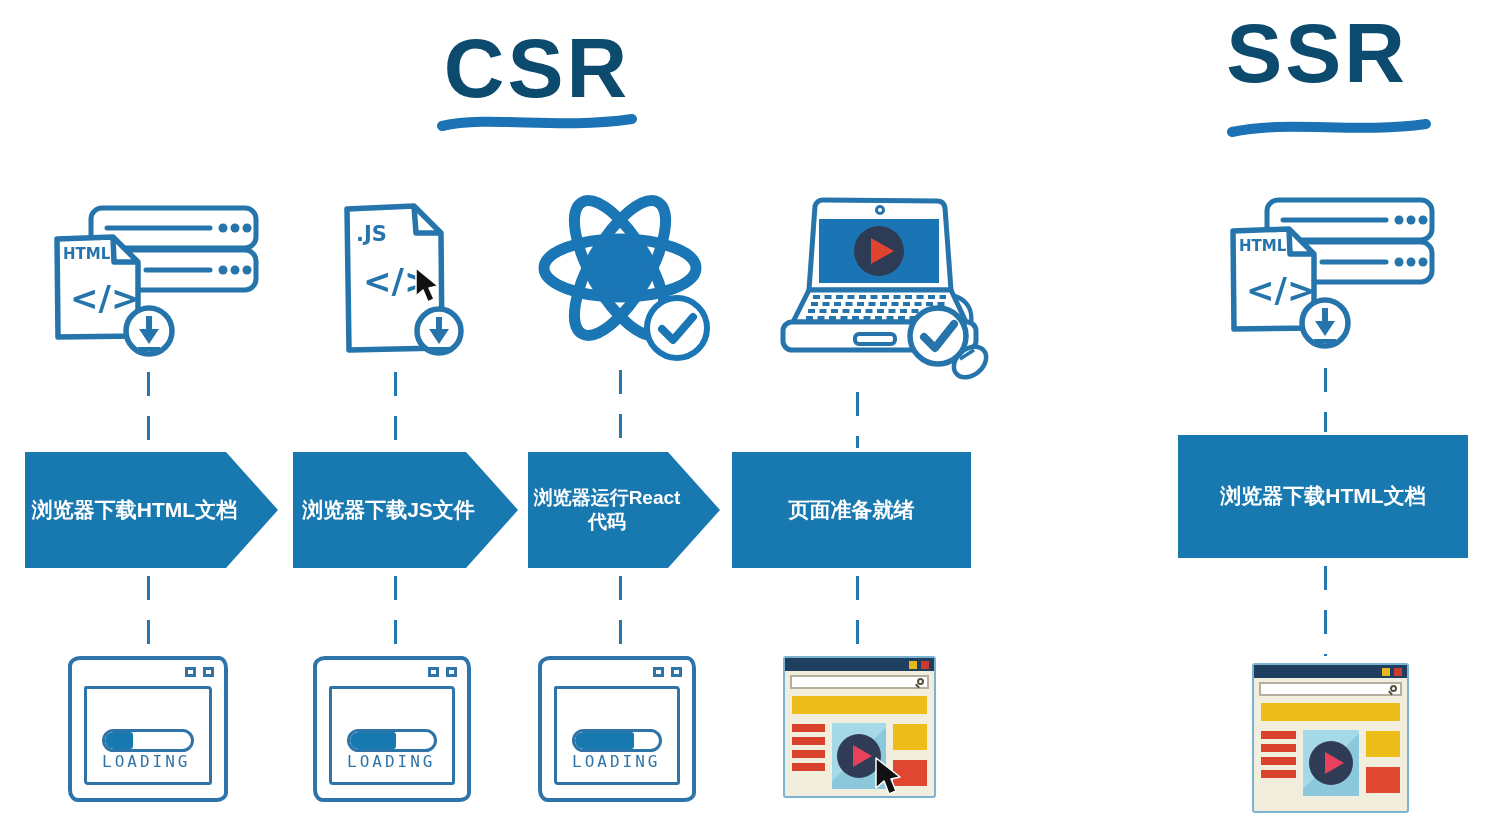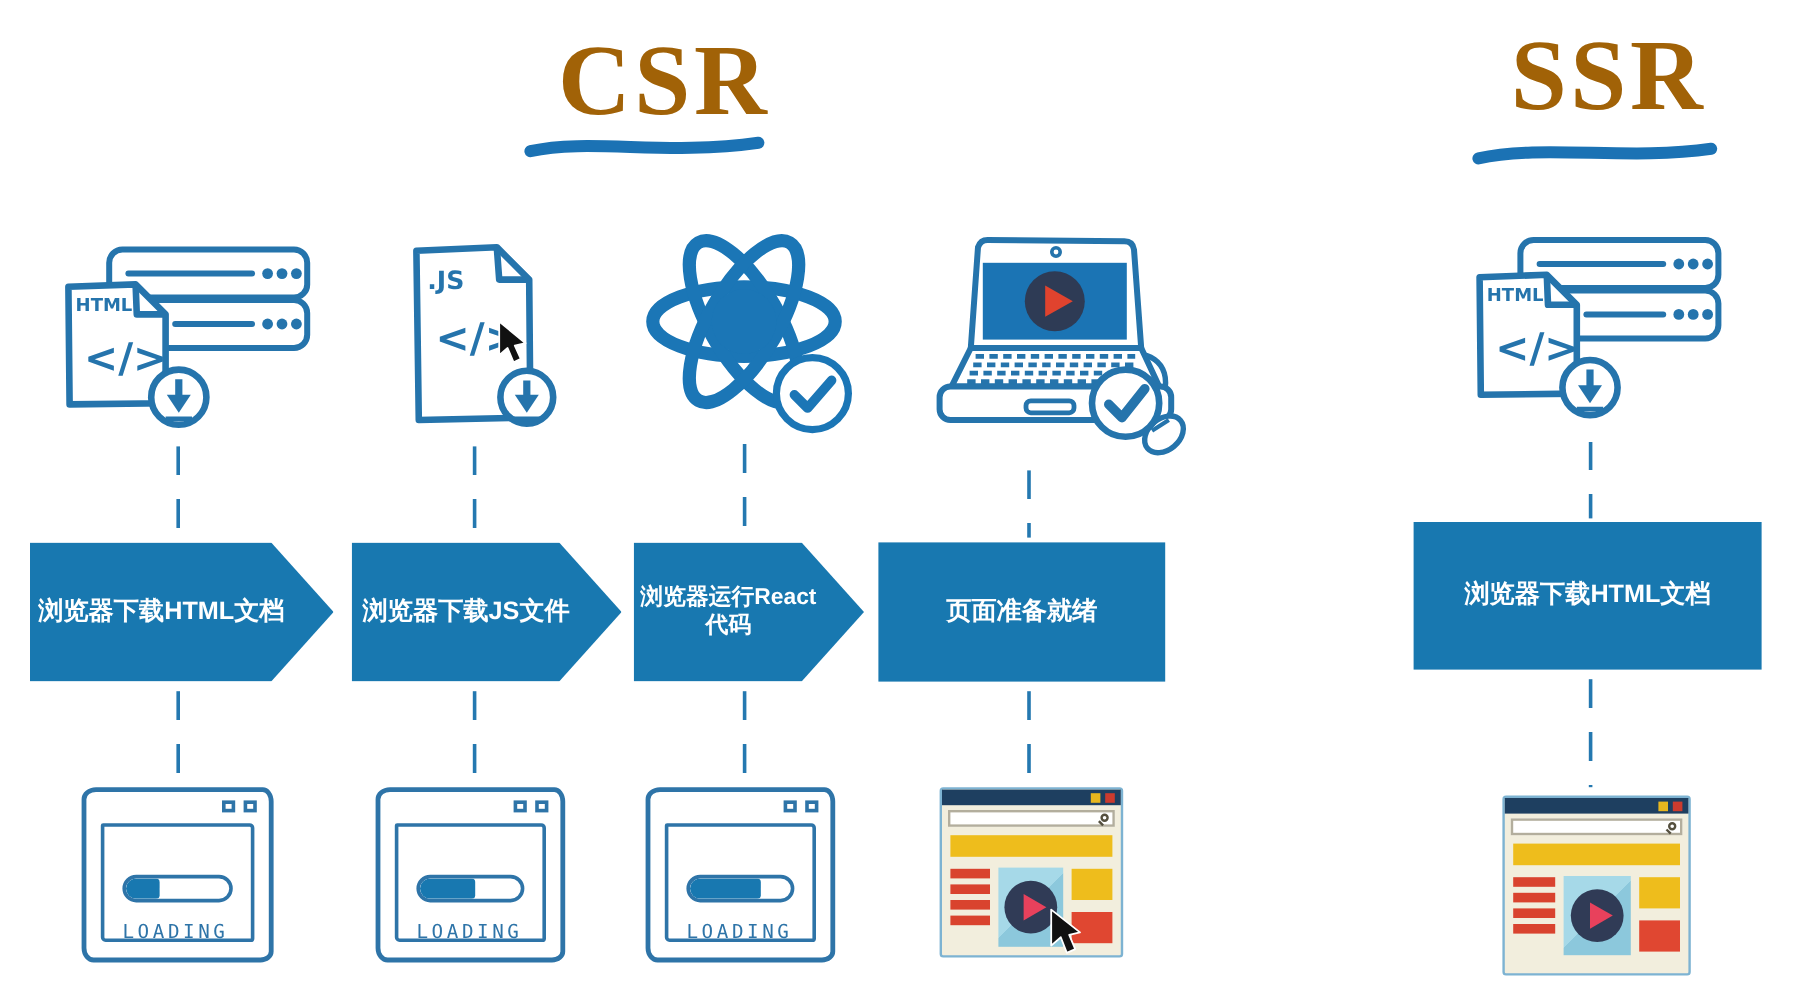--- a/index.html
+++ b/index.html
@@ -2,23 +2,23 @@
 <html><head>
 <meta charset="utf-8">
 <style>
   * { margin:0; padding:0; box-sizing:border-box; }
   html,body { width:1498px; height:820px; }
   body { position:relative; background:#ffffff; overflow:hidden;
          font-family:"Liberation Sans", sans-serif; }
   .abs { position:absolute; }
 
   
-  .big-title { font-family:Liberation Serif, serif; font-weight:bold;
-               font-size:84px; color:#a16207; letter-spacing:3px;
-               width:210px; text-align:right; line-height:1; }
+  .big-title { font-family:Liberation Sans, sans-serif; font-weight:bold;
+               font-size:84px; color:#0c4a6e; letter-spacing:3px;
+               width:210px; text-align:center; line-height:1; }
 
   
   .banner { background:#1878b0; color:#fff; display:flex; align-items:center;
             justify-content:center; font-weight:bold; font-size:21px;
             text-align:center; line-height:1.25; }
   .banner.arrow { clip-path: polygon(0 0, calc(100% - 52px) 0, 100% 50%, calc(100% - 52px) 100%, 0 100%);
                   padding-right:34px; }
 
   
   .dash { width:3px; background:repeating-linear-gradient(to bottom,#2478b0 0 24px, transparent 24px 44px); }
@@ -26,21 +26,21 @@
   
   .load-win { border:4px solid #2e74a8; background:#fff;
               border-radius:12px 9px 11px 10px / 10px 12px 9px 12px; }
   .win-btn { position:absolute; width:11px; height:10px; border:3px solid #2e74a8; top:7px; background:#fff; }
   .win-btn.b1 { right:28px; } .win-btn.b2 { right:10px; }
   .win-inner { position:absolute; left:12px; right:12px; top:26px; bottom:13px;
                border:3px solid #2e74a8; border-radius:2px 4px 3px 4px; padding:0 15px; }
   .prog-track { margin-top:40px; height:23px; border:3px solid #2e74a8;
                 border-radius:12px; background:#fff; overflow:hidden; }
   .prog-fill { height:100%; background:#1878b0; border-radius:8px 3px 3px 8px; }
-  .load-label { margin-top:15px; font-family:"DejaVu Sans Mono", monospace;
+  .load-label { margin-top:0; font-family:"DejaVu Sans Mono", monospace;
                 font-size:16px; color:#2e74a8; letter-spacing:3px; }
 
   
   .page-mock { background:#f2eedd; border:2px solid #7db3d2; border-radius:3px; }
   .pm-title { height:13px; background:#1e3f60; position:relative; }
   .pm-btn { position:absolute; width:8px; height:8px; top:2.5px; }
   .pm-btn.y { right:17px; background:#e8b71e; }
   .pm-btn.r { right:5px;  background:#cc3b2e; }
   .pm-addr { margin:4px 5px 0; height:14px; background:#fff; border:2px solid #b3ae9d; position:relative; }
   .pm-mag { position:absolute; right:3px; top:1px; width:7px; height:7px;
@@ -66,21 +66,21 @@
   svg text { font-family:"DejaVu Sans", sans-serif; }
 </style>
 </head>
 <body>
 
 <div class="abs big-title" style="left:432px; top:26px;">CSR</div>
 <svg class="abs" style="left:436px; top:110px;" width="204" height="28" viewBox="0 0 204 28">
   <path d="M6,16 C55,5 120,20 196,9" fill="none" stroke="#1b72b4" stroke-width="10" stroke-linecap="round"></path>
 </svg>
 
-<div class="abs big-title" style="left:1212px; top:22px;">SSR</div>
+<div class="abs big-title" style="left:1212px; top:11px;">SSR</div>
 <svg class="abs" style="left:1226px; top:114px;" width="208" height="28" viewBox="0 0 208 28">
   <path d="M6,18 C60,6 130,20 200,10" fill="none" stroke="#1b72b4" stroke-width="10" stroke-linecap="round"></path>
 </svg>
 
 <svg class="abs" style="left:50px; top:200px;" width="212" height="172" viewBox="0 0 212 172">
   <g fill="#fff" stroke="#2574ac" stroke-width="5" stroke-linejoin="round">
     <rect x="41" y="8" width="165" height="40" rx="11"></rect>
     <rect x="41" y="50" width="165" height="40" rx="11"></rect>
   </g>
   <g stroke="#2574ac" stroke-width="5" stroke-linecap="round">

